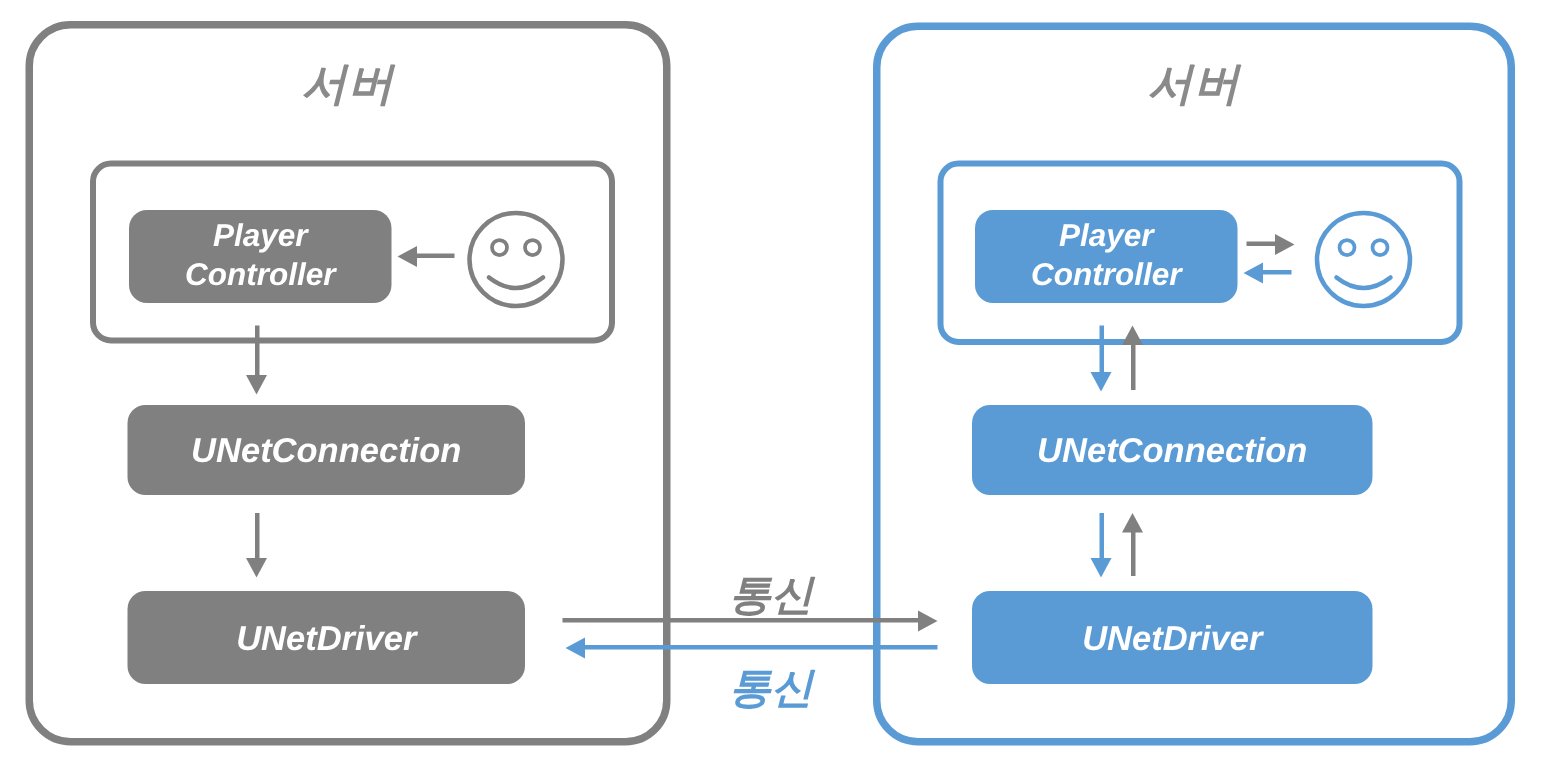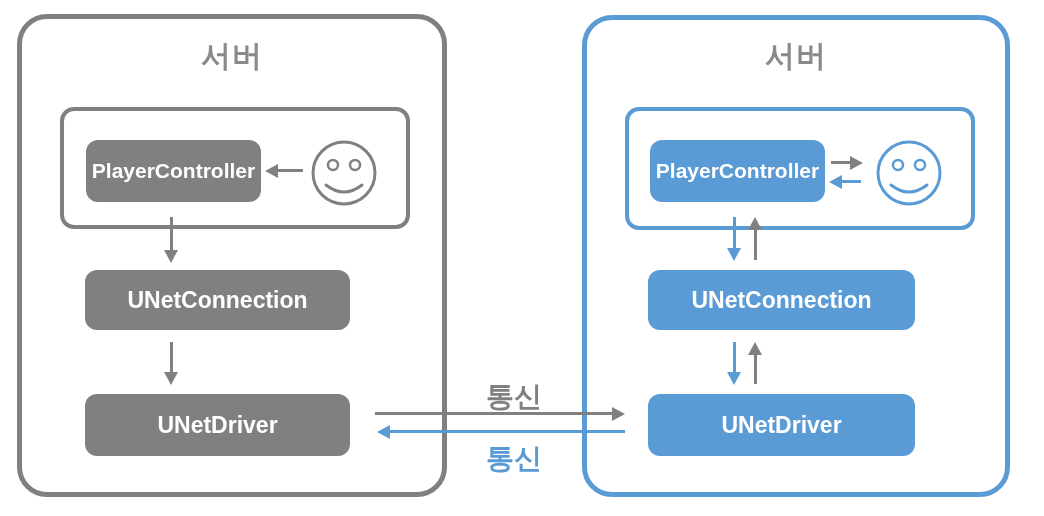--- a/index.html
+++ b/index.html
@@ -1,36 +1,37 @@
 <!DOCTYPE html>
 <html><head>
 <meta charset="utf-8">
 <style>
   html,body{margin:0;padding:0;background:#ffffff;}
   .canvas{
     position:relative;width:1044px;height:516px;background:#ffffff;overflow:hidden;
     font-family:"Liberation Sans","DejaVu Sans",sans-serif;
+    font-style:italic;
   }
   .abs{position:absolute;box-sizing:border-box;}
   
   .panel{border-radius:30px;background:transparent;}
   .panel.gray{border:5px solid #808080;}
   .panel.blue{border:5px solid #5B9BD5;}
   .panel-title{
     text-align:center;font-size:30px;font-weight:bold;color:#8a8a8a;
     letter-spacing:1px;white-space:nowrap;
   }
   
   .inner-box{border-radius:14px;background:#ffffff;}
   .inner-box.gray{border:4px solid #808080;}
   .inner-box.blue{border:4px solid #5B9BD5;}
   
   .node{
     border-radius:12px;color:#ffffff;font-weight:bold;
-    display:flex;flex-direction:row;align-items:center;justify-content:center;
+    display:flex;flex-direction:column;align-items:center;justify-content:center;
     text-align:center;line-height:1.22;
   }
   .node.gray{background:#808080;}
   .node.blue{background:#5B9BD5;}
   .node .t1{font-size:21px;}
   .node .t2{font-size:23px;}
   
   .shaft-h{height:3px;}
   .shaft-v{width:3px;}
   .fill-gray{background:#808080;}

